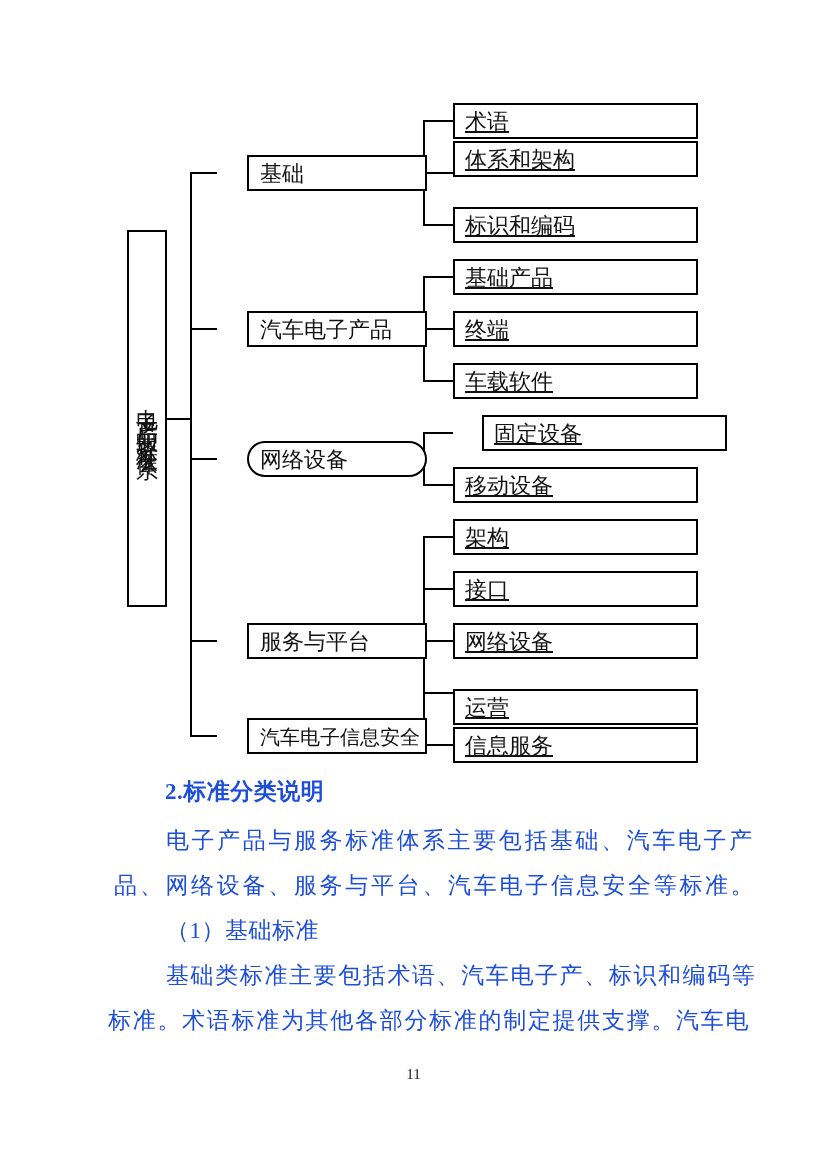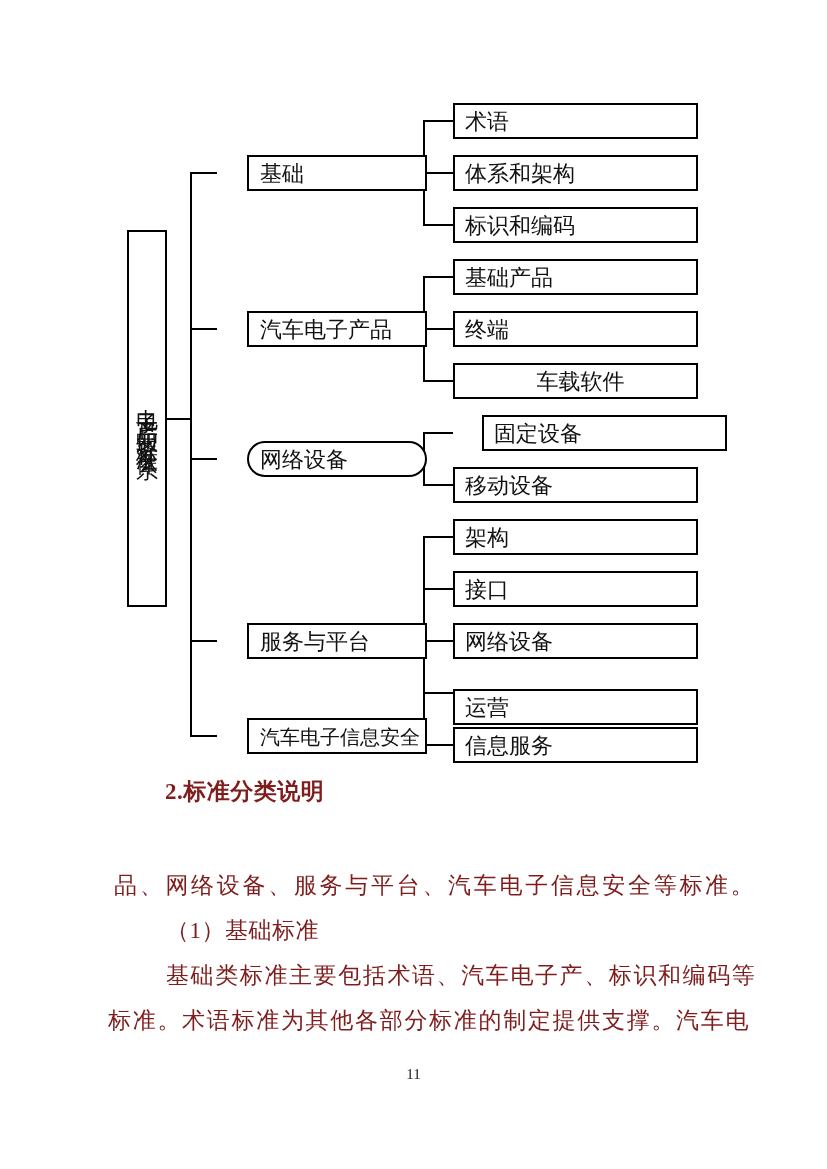--- a/index.html
+++ b/index.html
@@ -24,41 +24,41 @@
     overflow:hidden;
   }
   .branch{
     left:217px;width:180px;height:36px;
     padding:1px 0 0 11px;
     display:flex;align-items:center;margin-left:30px;
   }
   .leaf{
     left:453px;width:245px;height:36px;
     padding:1px 0 0 10px;
-    display:flex;align-items:center;
+    display:flex;align-items:center;text-decoration:underline;
   }
   .rootbox{
     left:127px;top:230px;width:40px;height:377px;
     display:flex;align-items:center;justify-content:center;
   }
   .rootbox .vtext{
     writing-mode:vertical-rl;
     text-orientation:upright;
     font-size:22px;
     letter-spacing:5px;
     line-height:40px;
   }
   .conn{position:absolute;background:#000;}
   
   .tline{
     position:absolute;
     font-size:23px;
     line-height:26px;
     white-space:nowrap;
-    color:#7f1d1d;
+    color:#1d4ed8;
   }
   .heading{font-weight:bold;letter-spacing:0.5px;}
   .pagenum{
     position:absolute;left:0;width:827px;top:1066px;
     text-align:center;font-size:15px;color:#222;
   }
 </style>
 </head>
 <body>
 
@@ -114,33 +114,33 @@
   <div class="dbox branch" style="top:623px;">
       <span>服务与平台</span>
     </div>
   <div class="dbox branch" style="top:718px;font-size:20px;">
       <span>汽车电子信息安全</span>
     </div>
 
   <div class="dbox leaf" style="top:103px;">
       <span>术语</span>
     </div>
-  <div class="dbox leaf" style="top:155px;text-align:right;">
+  <div class="dbox leaf" style="top:141px;text-align:right;">
       <span>体系和架构</span>
     </div>
   <div class="dbox leaf" style="top:207px;">
       <span>标识和编码</span>
     </div>
   <div class="dbox leaf" style="top:259px;">
       <span>基础产品</span>
     </div>
   <div class="dbox leaf" style="top:311px;">
       <span>终端</span>
     </div>
-  <div class="dbox leaf" style="top:363px;justify-content:center;">
+  <div class="dbox leaf" style="top:363px;">
       <span>车载软件</span>
     </div>
   <div class="dbox leaf" style="top:415px;margin-left:29px;">
       <span>固定设备</span>
     </div>
   <div class="dbox leaf" style="top:467px;">
       <span>移动设备</span>
     </div>
   <div class="dbox leaf" style="top:519px;">
       <span>架构</span>
@@ -152,20 +152,21 @@
       <span>网络设备</span>
     </div>
   <div class="dbox leaf" style="top:689px;">
       <span>运营</span>
     </div>
   <div class="dbox leaf" style="top:727px;">
       <span>信息服务</span>
     </div>
 
   <div class="tline heading" style="left:165px;top:779px;">2.标准分类说明</div>
+  <div class="tline" style="left:166px;top:828px;letter-spacing:2.6px;">电子产品与服务标准体系主要包括基础、汽车电子产</div>
   <div class="tline" style="left:114px;top:873px;letter-spacing:2.7px;">品、网络设备、服务与平台、汽车电子信息安全等标准。</div>
   <div class="tline" style="left:166px;top:918px;letter-spacing:0.5px;">（1）基础标准</div>
   <div class="tline" style="left:166px;top:963px;letter-spacing:1.6px;">基础类标准主要包括术语、汽车电子产、标识和编码等</div>
   <div class="tline" style="left:108px;top:1008px;letter-spacing:1.7px;">标准。术语标准为其他各部分标准的制定提供支撑。汽车电</div>
 
   <div class="pagenum">11</div>
 
 </div>
 
 </body></html>

